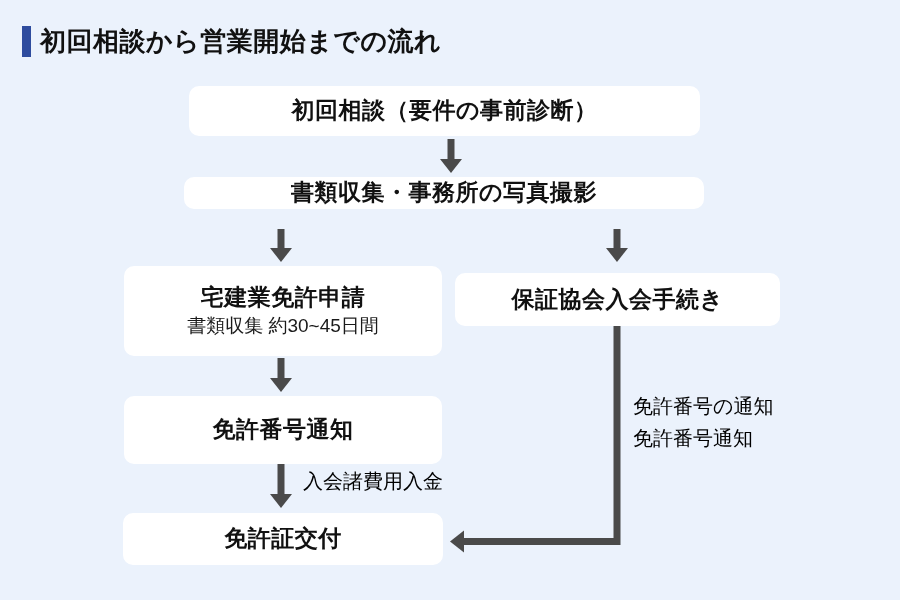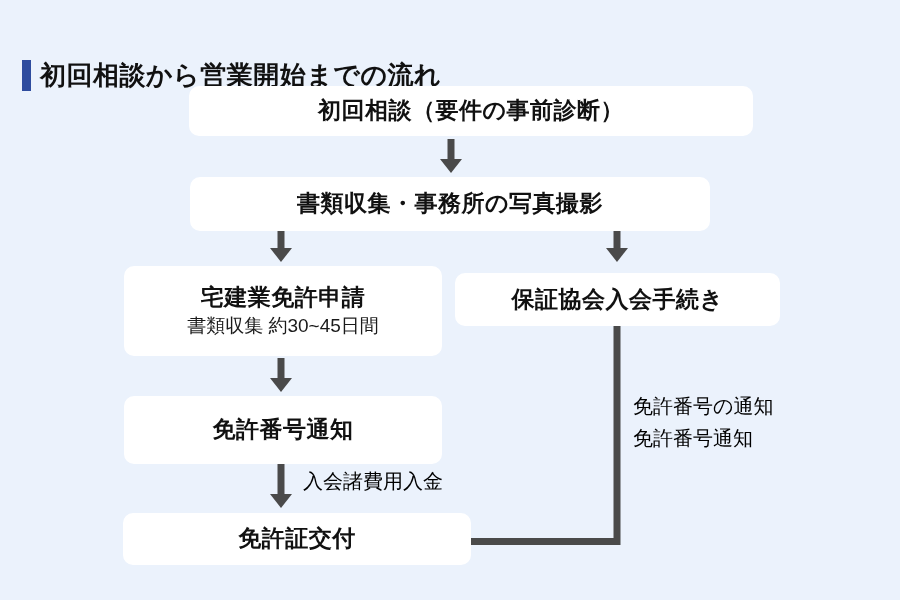--- a/index.html
+++ b/index.html
@@ -15,21 +15,20 @@
     background: #ebf2fc;
     overflow: hidden;
   }
   
   .page-title {
     position: absolute;
     left: 22px;
     top: 26px;
     display: flex;
     align-items: center;
-    margin-top: 34px;
   }
   .title-accent-bar {
     width: 9px;
     height: 31px;
     background: #2e4c9e;
     margin-right: 9px;
     flex: 0 0 auto;
   }
   .title-text {
     font-size: 26px;
@@ -59,26 +58,26 @@
     line-height: 1.2;
   }
   .flow-box .box-sublabel {
     font-size: 19px;
     font-weight: 400;
     color: #1a1a1a;
     white-space: nowrap;
     margin-top: 3px;
     line-height: 1.2;
   }
-  #box-step1 { left: 189px; top: 86px;  width: 564px; height: 50px; }
-  #box-step2 { left: 190px; top: 177px; width: 520px; height: 54px; }
+  #box-step1 { left: 189px; top: 86px;  width: 511px; height: 50px; }
+  #box-step2 { left: 184px; top: 177px; width: 520px; height: 32px; }
   #box-step3 { left: 124px; top: 266px; width: 318px; height: 90px; }
   #box-assoc { left: 455px; top: 273px; width: 325px; height: 53px; align-items: center; }
   #box-step4 { left: 124px; top: 396px; width: 318px; height: 68px; }
-  #box-step5 { left: 123px; top: 513px; width: 348px; height: 52px; }
+  #box-step5 { left: 123px; top: 513px; width: 320px; height: 52px; }
   
   .connector-layer {
     position: absolute;
     left: 0;
     top: 0;
     width: 900px;
     height: 600px;
     pointer-events: none;
   }
   

